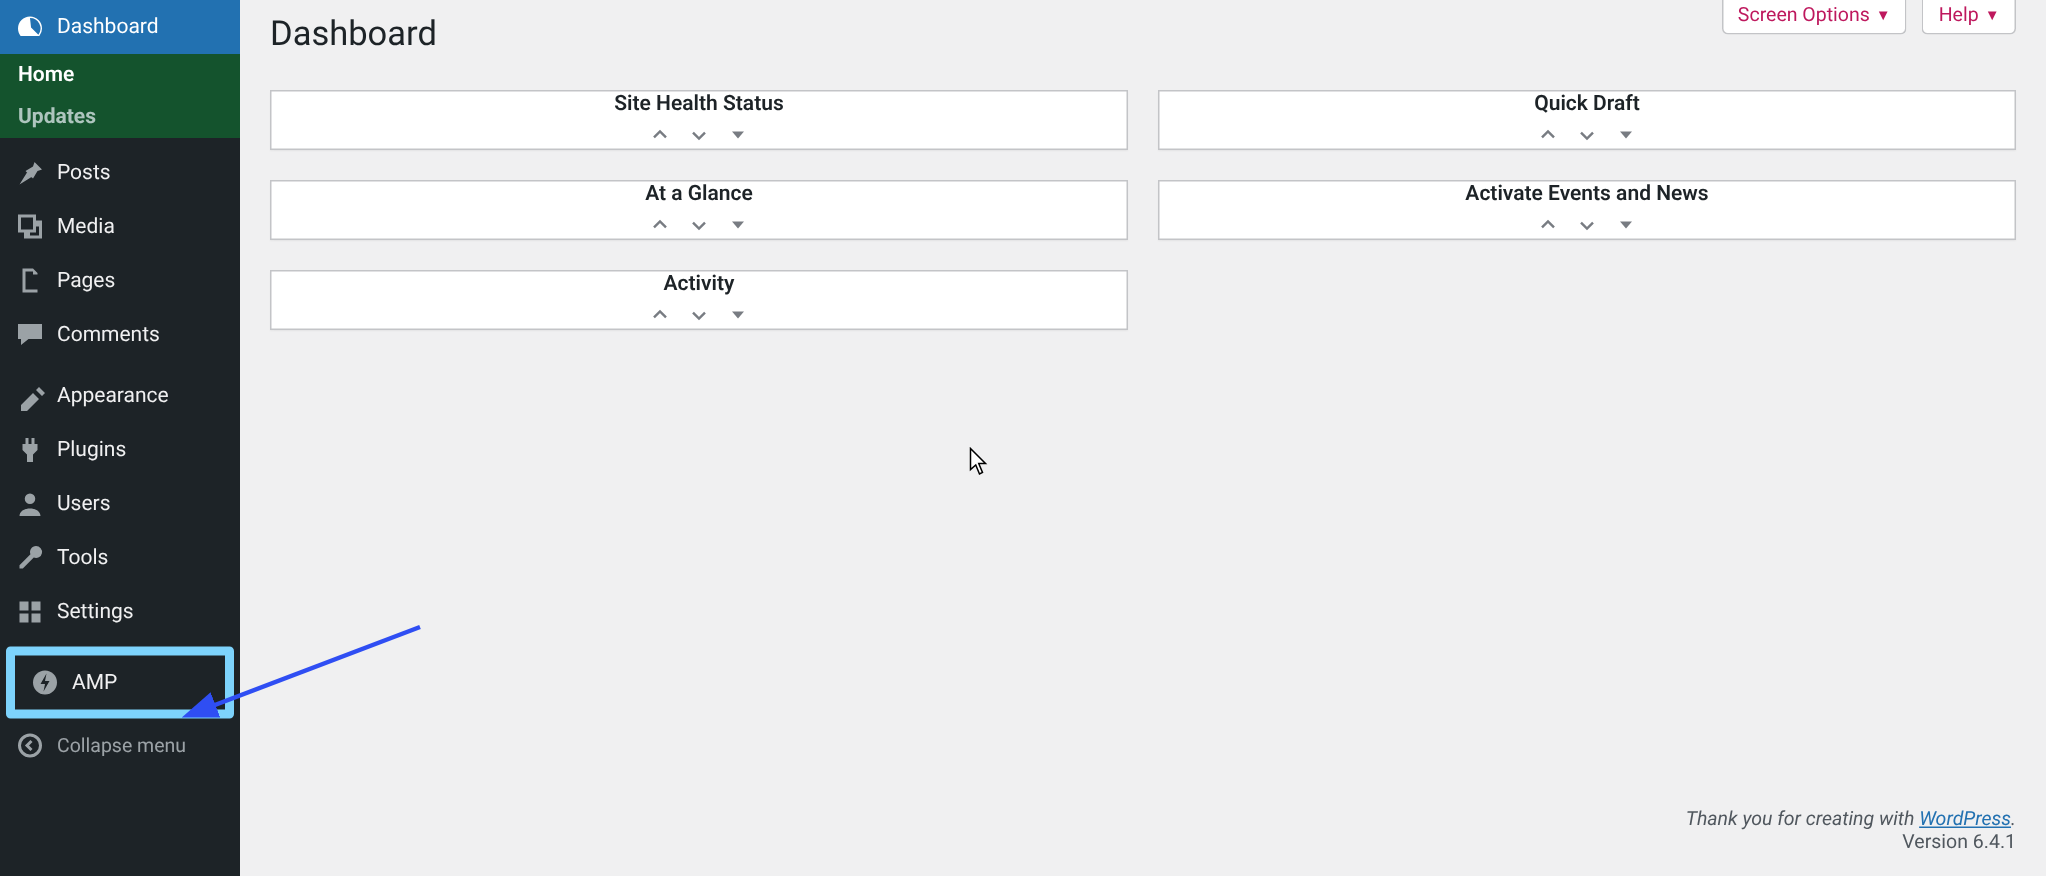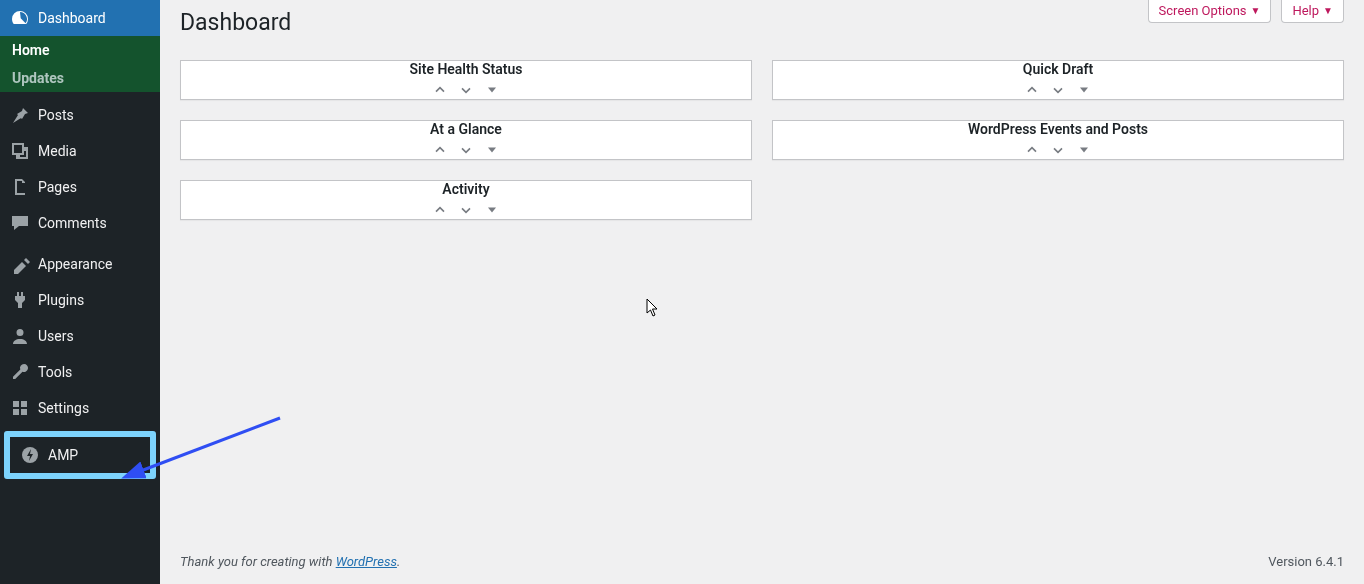--- a/index.html
+++ b/index.html
@@ -28,21 +28,21 @@
   h1.page-title{font-size:23px;font-weight:400;margin:0;padding:9px 0 4px 0;color:#1d2327;}
   #dash-widgets{display:flex;gap:20px;margin-top:20px;align-items:flex-start;}
   .col{flex:1;display:flex;flex-direction:column;gap:20px;}
   .postbox{background:#fff;border:1px solid #c3c4c7;box-shadow:0 1px 1px rgba(0,0,0,.04);}
   .postbox-header{display:flex;align-items:center;justify-content:space-between;padding:0 12px;height:38px;flex-direction:column;}
   .postbox-header h2{font-size:14px;font-weight:600;margin:0;color:#1d2327;}
   .handle-actions{display:flex;align-items:center;gap:8px;color:#787c82;}
   .handle-actions .hbtn{cursor:pointer;width:18px;height:18px;display:flex;align-items:center;justify-content:center;}
   .handle-actions .hbtn svg{width:16px;height:16px;fill:none;stroke:currentColor;stroke-width:2;}
   
-  #footer{margin-top:auto;padding:15px 0;display:flex;justify-content:space-between;align-items:flex-end;font-size:13px;color:#50575e;font-style:italic;}
+  #footer{margin-top:auto;padding:15px 0;display:flex;justify-content:space-between;align-items:flex-end;font-size:13px;color:#50575e;font-style:italic;flex-direction:column;}
   #footer a{color:#2271b1;text-decoration:underline;}
   .version{font-style:normal;color:#50575e;}
   
   .watermark{position:absolute;right:20px;bottom:30px;color:#9b9b9b;opacity:.75;pointer-events:none;text-align:left;}
   .watermark .t1{font-size:20px;color:#8b8b8b;}
   .watermark .t2{font-size:13px;color:#9b9b9b;}
   
   #arrow{position:absolute;left:120px;top:410px;pointer-events:none;}
   
   #cursor{position:absolute;left:646px;top:298px;pointer-events:none;}
@@ -146,20 +146,29 @@
       <div class="menu-item" style="margin:0;">
         <span class="icon">
             <svg viewBox="0 0 20 20">
               <circle cx="10" cy="10" r="8"></circle>
               <path d="M11 4l-4 7h3l-1 5 4-7h-3l1-5z" fill="#1d2327"></path>
             </svg>
           </span>
         <span>AMP</span>
       </div>
     </div>
+    <div class="collapse">
+      <span class="icon">
+          <svg viewBox="0 0 20 20">
+            <circle cx="10" cy="10" r="7" fill="none" stroke="currentColor" stroke-width="2"></circle>
+            <path d="M11 7l-3 3 3 3" fill="none" stroke="currentColor" stroke-width="2"></path>
+          </svg>
+        </span>
+      <span>Collapse menu</span>
+    </div>
   </div>
 
   <div id="content">
     <div id="screen-meta">
       <div class="meta-btn">
         <span>Screen Options</span>
         <span class="tri">▼</span>
       </div>
       <div class="meta-btn">
         <span>Help</span>
@@ -256,21 +265,21 @@
               <span class="hbtn">
                   <svg viewBox="0 0 20 20">
                     <polygon points="5,7 15,7 10,13" fill="currentColor" stroke="none"></polygon>
                   </svg>
                 </span>
             </div>
           </div>
         </div>
         <div class="postbox">
           <div class="postbox-header">
-            <h2>WordPress Events and Posts</h2>
+            <h2>Activate Events and News</h2>
             <div class="handle-actions">
               <span class="hbtn">
                   <svg viewBox="0 0 20 20">
                     <polyline points="5,12 10,7 15,12"></polyline>
                   </svg>
                 </span>
               <span class="hbtn">
                   <svg viewBox="0 0 20 20">
                     <polyline points="5,8 10,13 15,8"></polyline>
                   </svg>

